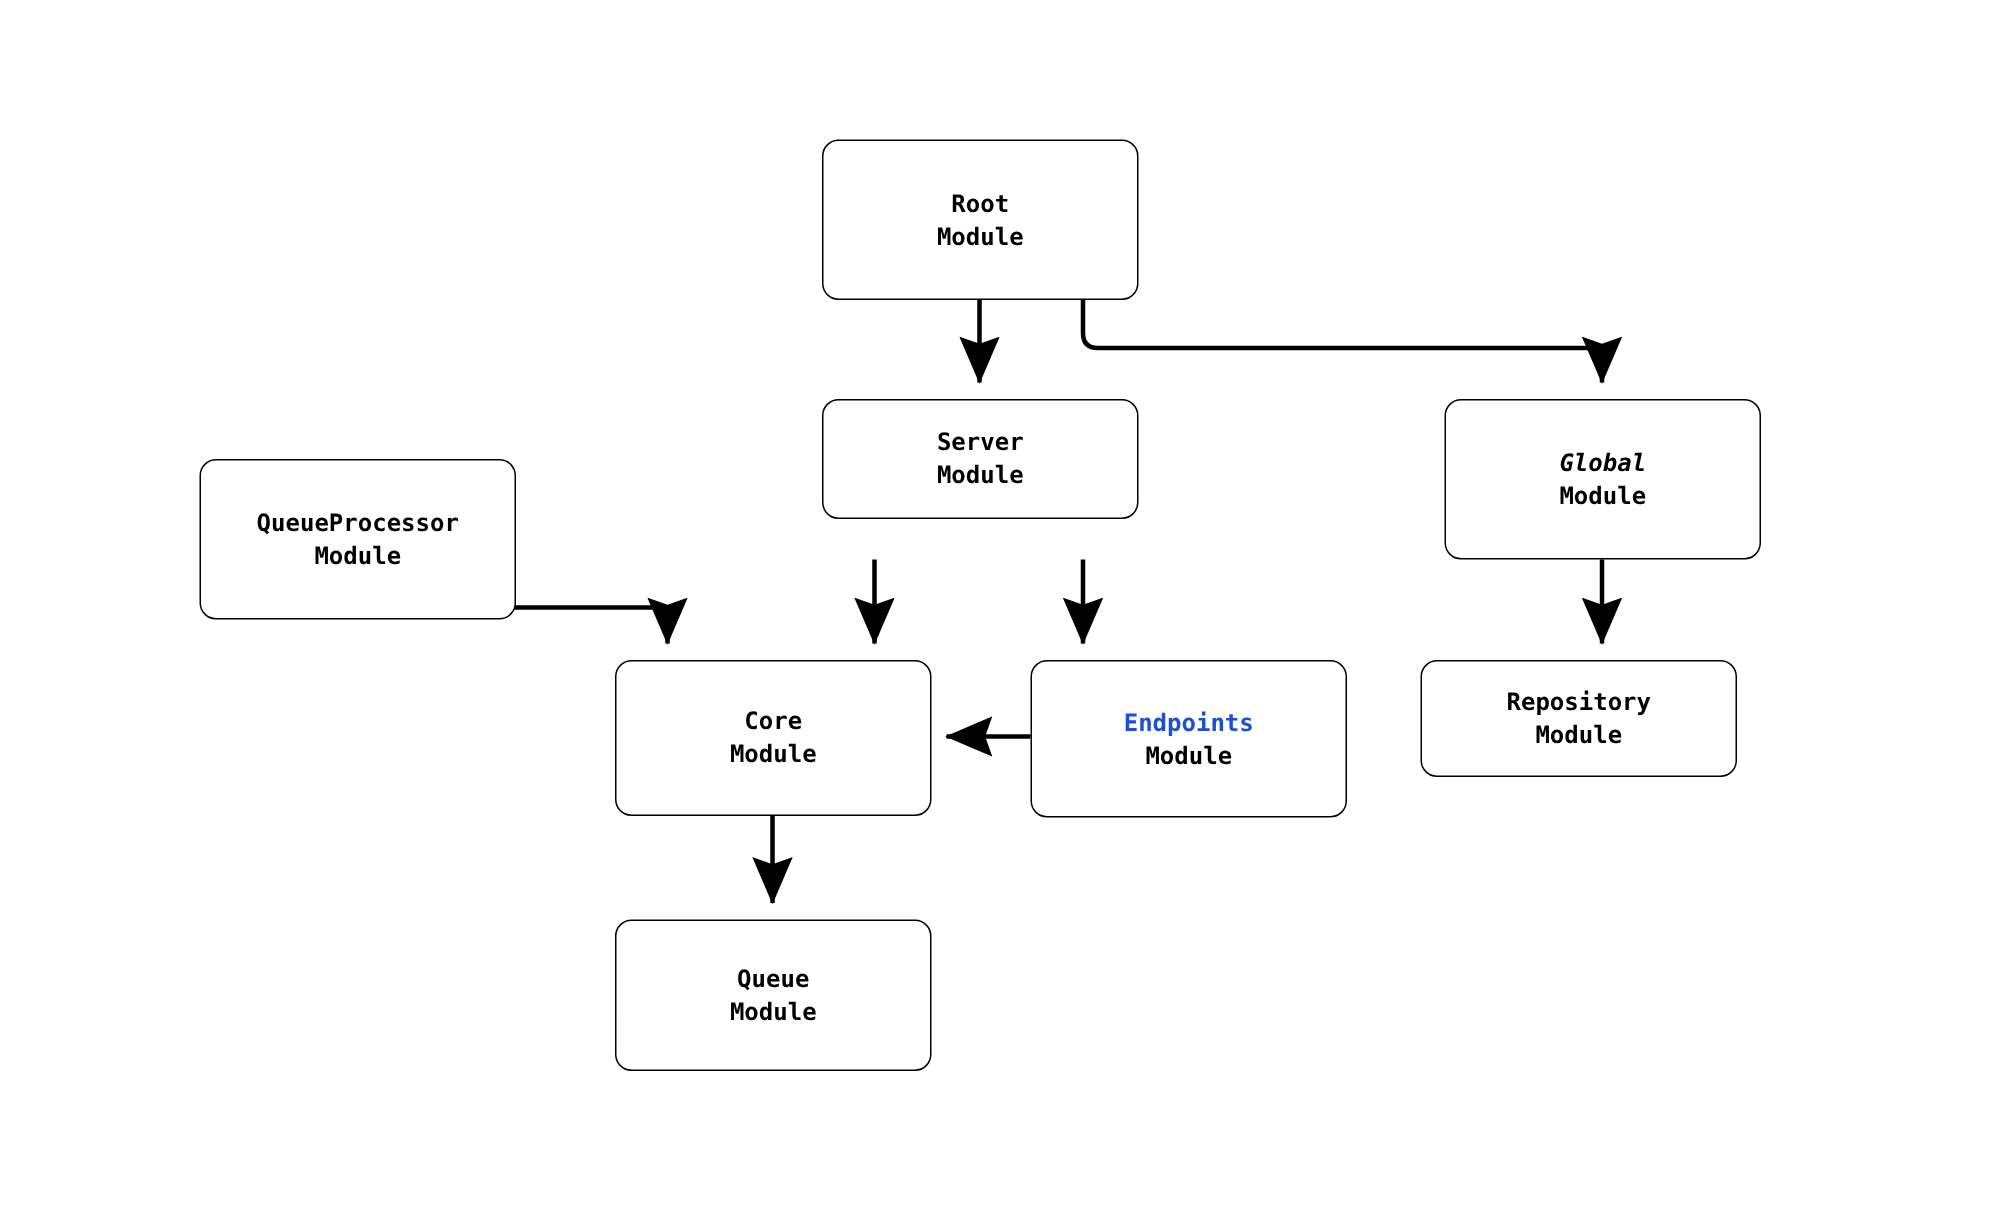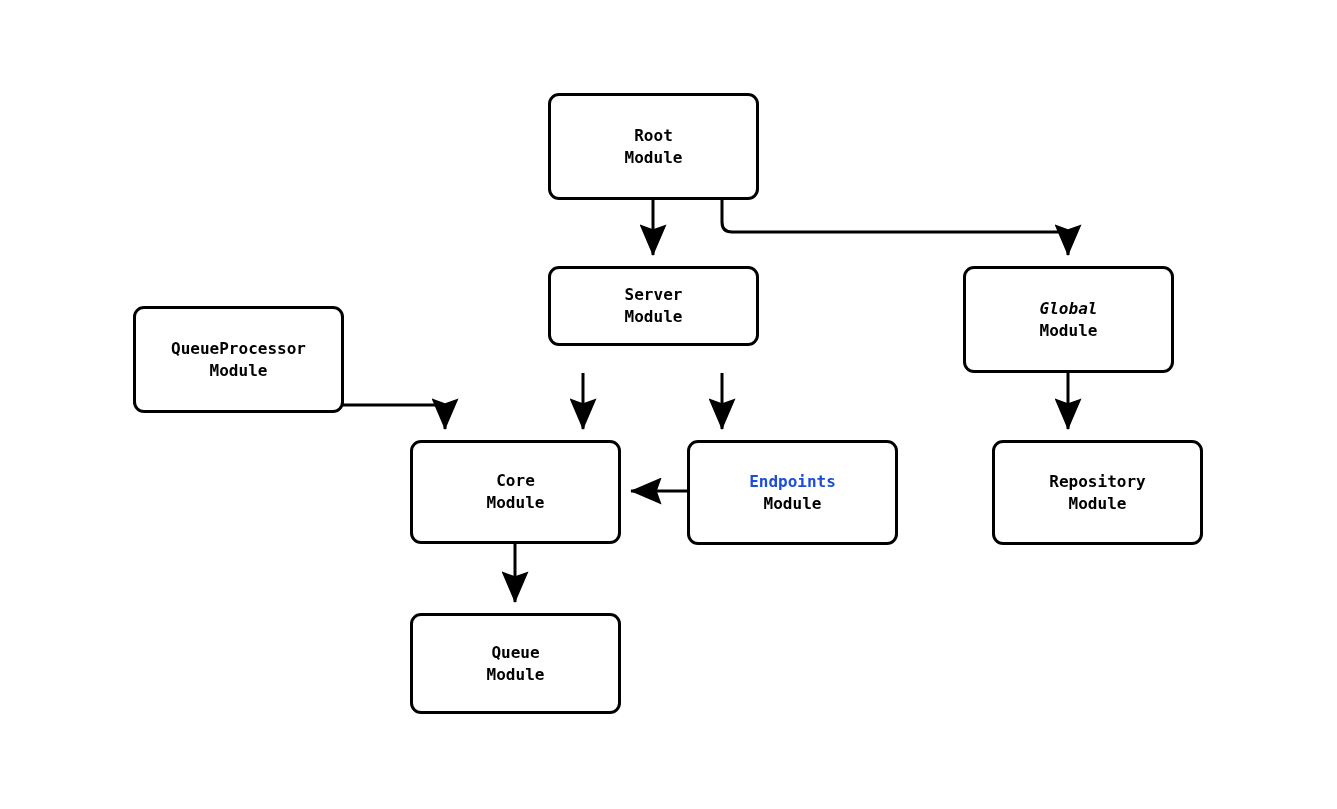--- a/index.html
+++ b/index.html
@@ -21,21 +21,21 @@
   #edge-layer {
     position: absolute;
     left: 0;
     top: 0;
     width: 1337px;
     height: 809px;
   }
   .node {
     position: absolute;
     box-sizing: border-box;
-    border: 3px solid #84cc16;
+    border: 1px solid #84cc16;
     border-radius: 11px;
     background: #ffffff;
     display: flex;
     flex-direction: column;
     justify-content: center;
     z-index: 2;
   }
   .node-label {
     font-family: "DejaVu Sans Mono", "Liberation Mono", monospace;
     font-size: 16px;
@@ -88,21 +88,21 @@
         <div class="node-label" style="color: rgb(0, 0, 0);">Module</div>
       </div>
       <div class="node" style="left: 410px; top: 440px; width: 211px; height: 104px; border-color: rgb(0, 0, 0);">
         <div class="node-label" style="color: rgb(0, 0, 0);">Core</div>
         <div class="node-label" style="color: rgb(0, 0, 0);">Module</div>
       </div>
       <div class="node" style="left: 687px; top: 440px; width: 211px; height: 105px; border-color: rgb(0, 0, 0);">
         <div class="node-label" style="color: #1d4ed8;">Endpoints</div>
         <div class="node-label" style="color: rgb(0, 0, 0);">Module</div>
       </div>
-      <div class="node" style="left: 992px; top: 440px; width: 211px; height: 105px; border-color: rgb(0, 0, 0);">
+      <div class="node" style="left: 947px; top: 440px; width: 211px; height: 78px; border-color: rgb(0, 0, 0);">
         <div class="node-label" style="color: rgb(0, 0, 0);">Repository</div>
         <div class="node-label" style="color: rgb(0, 0, 0);">Module</div>
       </div>
       <div class="node" style="left: 410px; top: 613px; width: 211px; height: 101px; border-color: rgb(0, 0, 0);">
         <div class="node-label" style="color: rgb(0, 0, 0);">Queue</div>
         <div class="node-label" style="color: rgb(0, 0, 0);">Module</div>
       </div>
     </div>
 
 </div>

